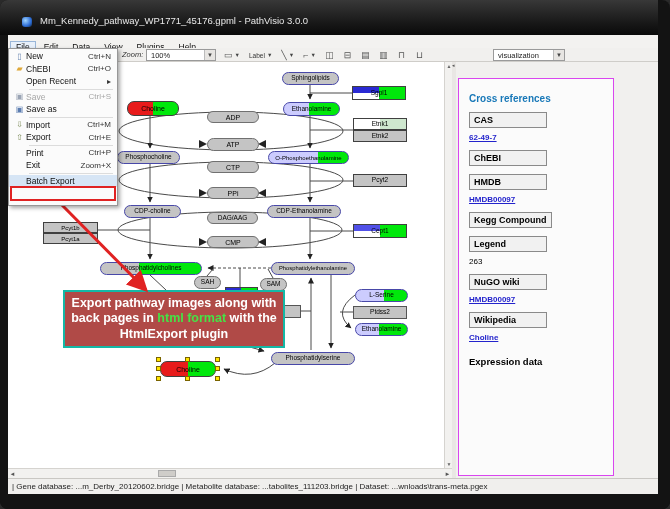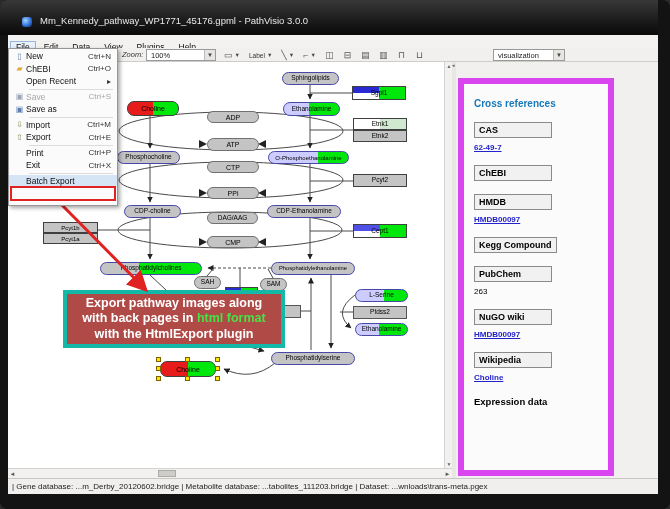--- a/index.html
+++ b/index.html
@@ -42,43 +42,43 @@
   .fm-row.hilite{background:#d6e5f5;}
   .batch-box{position:absolute;left:1px;top:137px;width:106px;height:15px;border:2px solid #e02222;z-index:55;}
   
   .canvas{position:absolute;left:8px;top:62px;width:436px;height:406px;background:#fff;overflow:hidden;}
   .node{position:absolute;display:flex;align-items:center;justify-content:center;overflow:hidden;
     color:#000;white-space:nowrap;z-index:10;line-height:1;}
   .node.pill{border-radius:7px;}
   .node.rect{border-radius:0;}
   .handle{position:absolute;width:5px;height:5px;background:#ffe400;border:1px solid #7a6400;z-index:12;}
   .callout{position:absolute;left:55px;top:228px;width:222px;height:58px;background:#b04a47;
-    border:4px solid #14b8a6;z-index:25;color:#fff;font-weight:bold;font-size:12.5px;
+    border:2px solid #14b8a6;z-index:25;color:#fff;font-weight:bold;font-size:12.5px;
     text-align:center;display:flex;align-items:center;justify-content:center;padding:2px 6px;line-height:1.25;}
   .callout .hl{color:#46e246;}
   .overlay-svg{position:absolute;left:0;top:0;z-index:30;pointer-events:none;}
   
   .vscroll{position:absolute;left:444px;top:62px;width:8px;height:406px;background:#f2f1ef;
     border-left:1px solid #d5d3cf;font-size:5px;color:#666;}
   .vscroll .a{position:absolute;left:0;width:8px;height:8px;text-align:center;line-height:8px;}
   .hscroll{position:absolute;left:8px;top:468px;width:444px;height:10px;background:#f2f1ef;
     border-top:1px solid #d5d3cf;font-size:6px;color:#555;}
   .hscroll .a{position:absolute;top:1px;width:9px;height:8px;text-align:center;line-height:8px;}
   .hthumb{position:absolute;left:150px;top:1px;width:18px;height:7px;background:#cfcdc9;border:1px solid #aaa;}
   .splitter{position:absolute;left:452px;top:62px;width:4px;height:416px;background:#e9e7e4;font-size:5px;color:#555;}
   
   .sidebar{position:absolute;left:456px;top:62px;width:202px;height:416px;background:#f1f0ee;}
   .tabs{position:absolute;left:2px;top:2px;height:14px;display:flex;font-size:7.5px;color:#222;}
   .tab{padding:2px 5px;border:1px solid #b9b7b3;border-bottom:none;background:#e4e2df;
     border-radius:2px 2px 0 0;margin-right:1px;white-space:nowrap;}
   .tab.active{background:#fbfbfb;position:relative;top:-1px;padding-top:3px;}
   .sb-panel{position:absolute;left:2px;top:16px;width:156px;height:398px;background:#fbfbfb;
-    border:6px solid #d946ef;overflow:hidden;padding:10px 10px 0 10px;}
+    border:1px solid #d946ef;overflow:hidden;padding:10px 10px 0 10px;}
   .sb-heading{color:#1878b8;font-weight:bold;font-size:10px;margin:4px 0 2px 0;}
-  .xref{margin-top:10px;}
+  .xref{margin-top:5px;}
   .xref-head{display:inline-block;min-width:78px;background:#f1f1f1;border:1px solid #8a8a8a;
     font-weight:bold;font-size:9px;color:#000;padding:2px 4px;}
   .xref-val{display:block;margin-top:5px;font-size:8px;font-weight:bold;}
   .xref-val.link{color:#2323cc;text-decoration:underline;cursor:pointer;}
   .xref-val.plain{color:#000;font-weight:normal;}
   .sb-footer{font-weight:bold;font-size:9.5px;color:#000;margin-top:14px;}
   
   .statusbar{position:absolute;left:8px;top:478px;width:650px;height:16px;background:#f0efed;
     border-top:1px solid #c9c7c3;display:flex;align-items:center;font-size:8px;color:#222;
     padding-left:4px;white-space:nowrap;overflow:hidden;}
@@ -244,21 +244,21 @@
   <div class="splitter">◂</div>
 
   <div class="sidebar">
     <div class="sb-panel">
       <div class="sb-heading">Cross references</div>
       <div id="xrefs">
           <div class="xref"><div class="xref-head">CAS</div><span class="xref-val link">62-49-7</span></div>
           <div class="xref"><div class="xref-head">ChEBI</div></div>
           <div class="xref"><div class="xref-head">HMDB</div><span class="xref-val link">HMDB00097</span></div>
           <div class="xref"><div class="xref-head">Kegg Compound</div></div>
-          <div class="xref"><div class="xref-head">PubChem</div><span class="xref-val plain">263</span></div>
+          <div class="xref"><div class="xref-head">Legend</div><span class="xref-val plain">263</span></div>
           <div class="xref"><div class="xref-head">NuGO wiki</div><span class="xref-val link">HMDB00097</span></div>
           <div class="xref"><div class="xref-head">Wikipedia</div><span class="xref-val link">Choline</span></div>
         </div>
       <div class="sb-footer">Expression data</div>
     </div>
   </div>
 
   <div class="filemenu">
     <div id="fm-rows">
         <div class="fm-row">
@@ -300,21 +300,21 @@
         </div>
         <div class="fm-sep"></div>
         <div class="fm-row">
           <span class="mi-icon"></span>
           <span class="mi-label">Print</span>
           <span class="mi-right">Ctrl+P</span>
         </div>
         <div class="fm-row">
           <span class="mi-icon"></span>
           <span class="mi-label">Exit</span>
-          <span class="mi-right">Ctrl+X</span>
+          <span class="mi-right">Zoom+X</span>
         </div>
         <div class="fm-sep"></div>
         <div class="fm-row hilite">
           <span class="mi-icon"></span>
           <span class="mi-label">Batch Export</span>
           <span class="mi-right"></span>
         </div>
       </div>
     <div class="batch-box"></div>
   </div>

